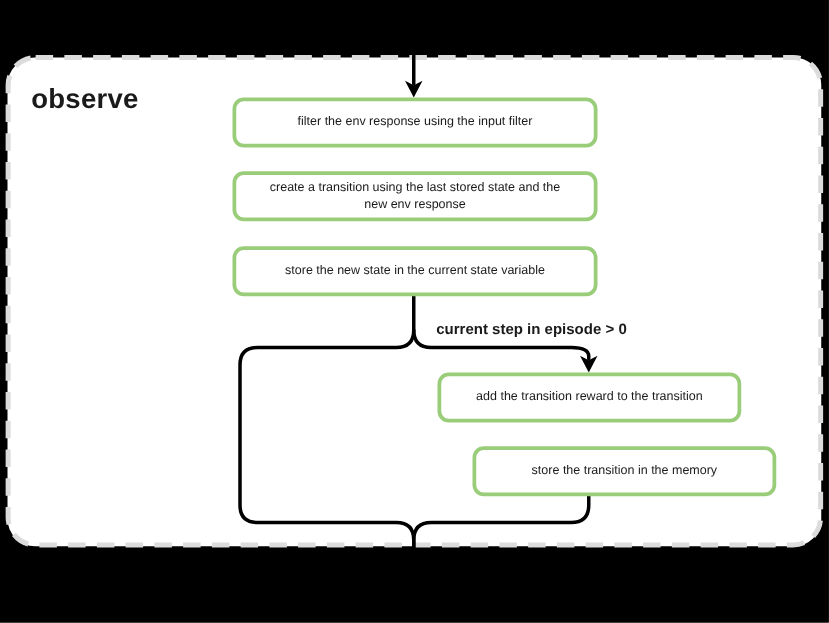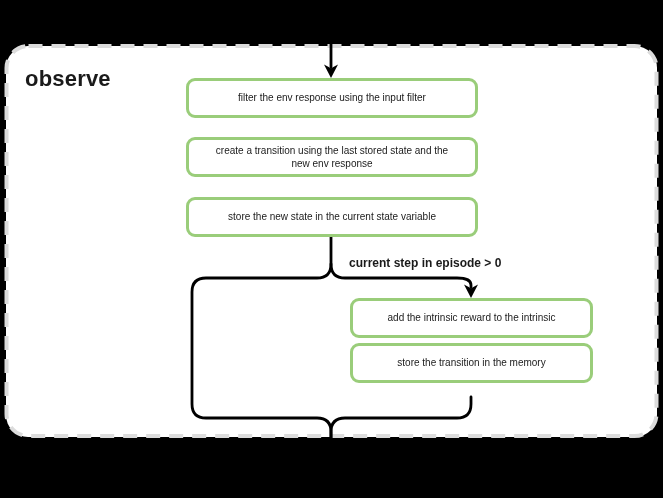--- a/index.html
+++ b/index.html
@@ -69,21 +69,21 @@
     color: var(--text);
     white-space: pre-line;
     padding: 0 3px;
   }
   .node-main { left: 186px; width: 292px; height: 40px; }
   .node-branch { left: 350px; width: 243px; height: 40px; }
   .n1 { top: 78px; }
   .n2 { top: 137px; }
   .n3 { top: 197px; }
   .n4 { top: 298px; }
-  .n5 { top: 343px; }
+  .n5 { top: 357px; margin-left: 28px; }
   .branch-label {
     position: absolute;
     left: 349px; top: 256px;
     font-size: 12px;
     font-weight: bold;
     color: var(--text);
     white-space: nowrap;
     text-align: right;
   }
 </style>
@@ -112,17 +112,17 @@
 
   <div class="node node-main n1">filter the env response using the input filter</div>
 
   <div class="node node-main n2">create a transition using the last stored state and the
 new env response</div>
 
   <div class="node node-main n3">store the new state in the current state variable</div>
 
   <div class="branch-label">current step in episode &gt; 0</div>
 
-  <div class="node node-branch n4">add the intrinsic reward to the intrinsic</div>
+  <div class="node node-branch n4">add the transition reward to the transition</div>
 
   <div class="node node-branch n5">store the transition in the memory</div>
 
 </div>
 
 </body></html>

